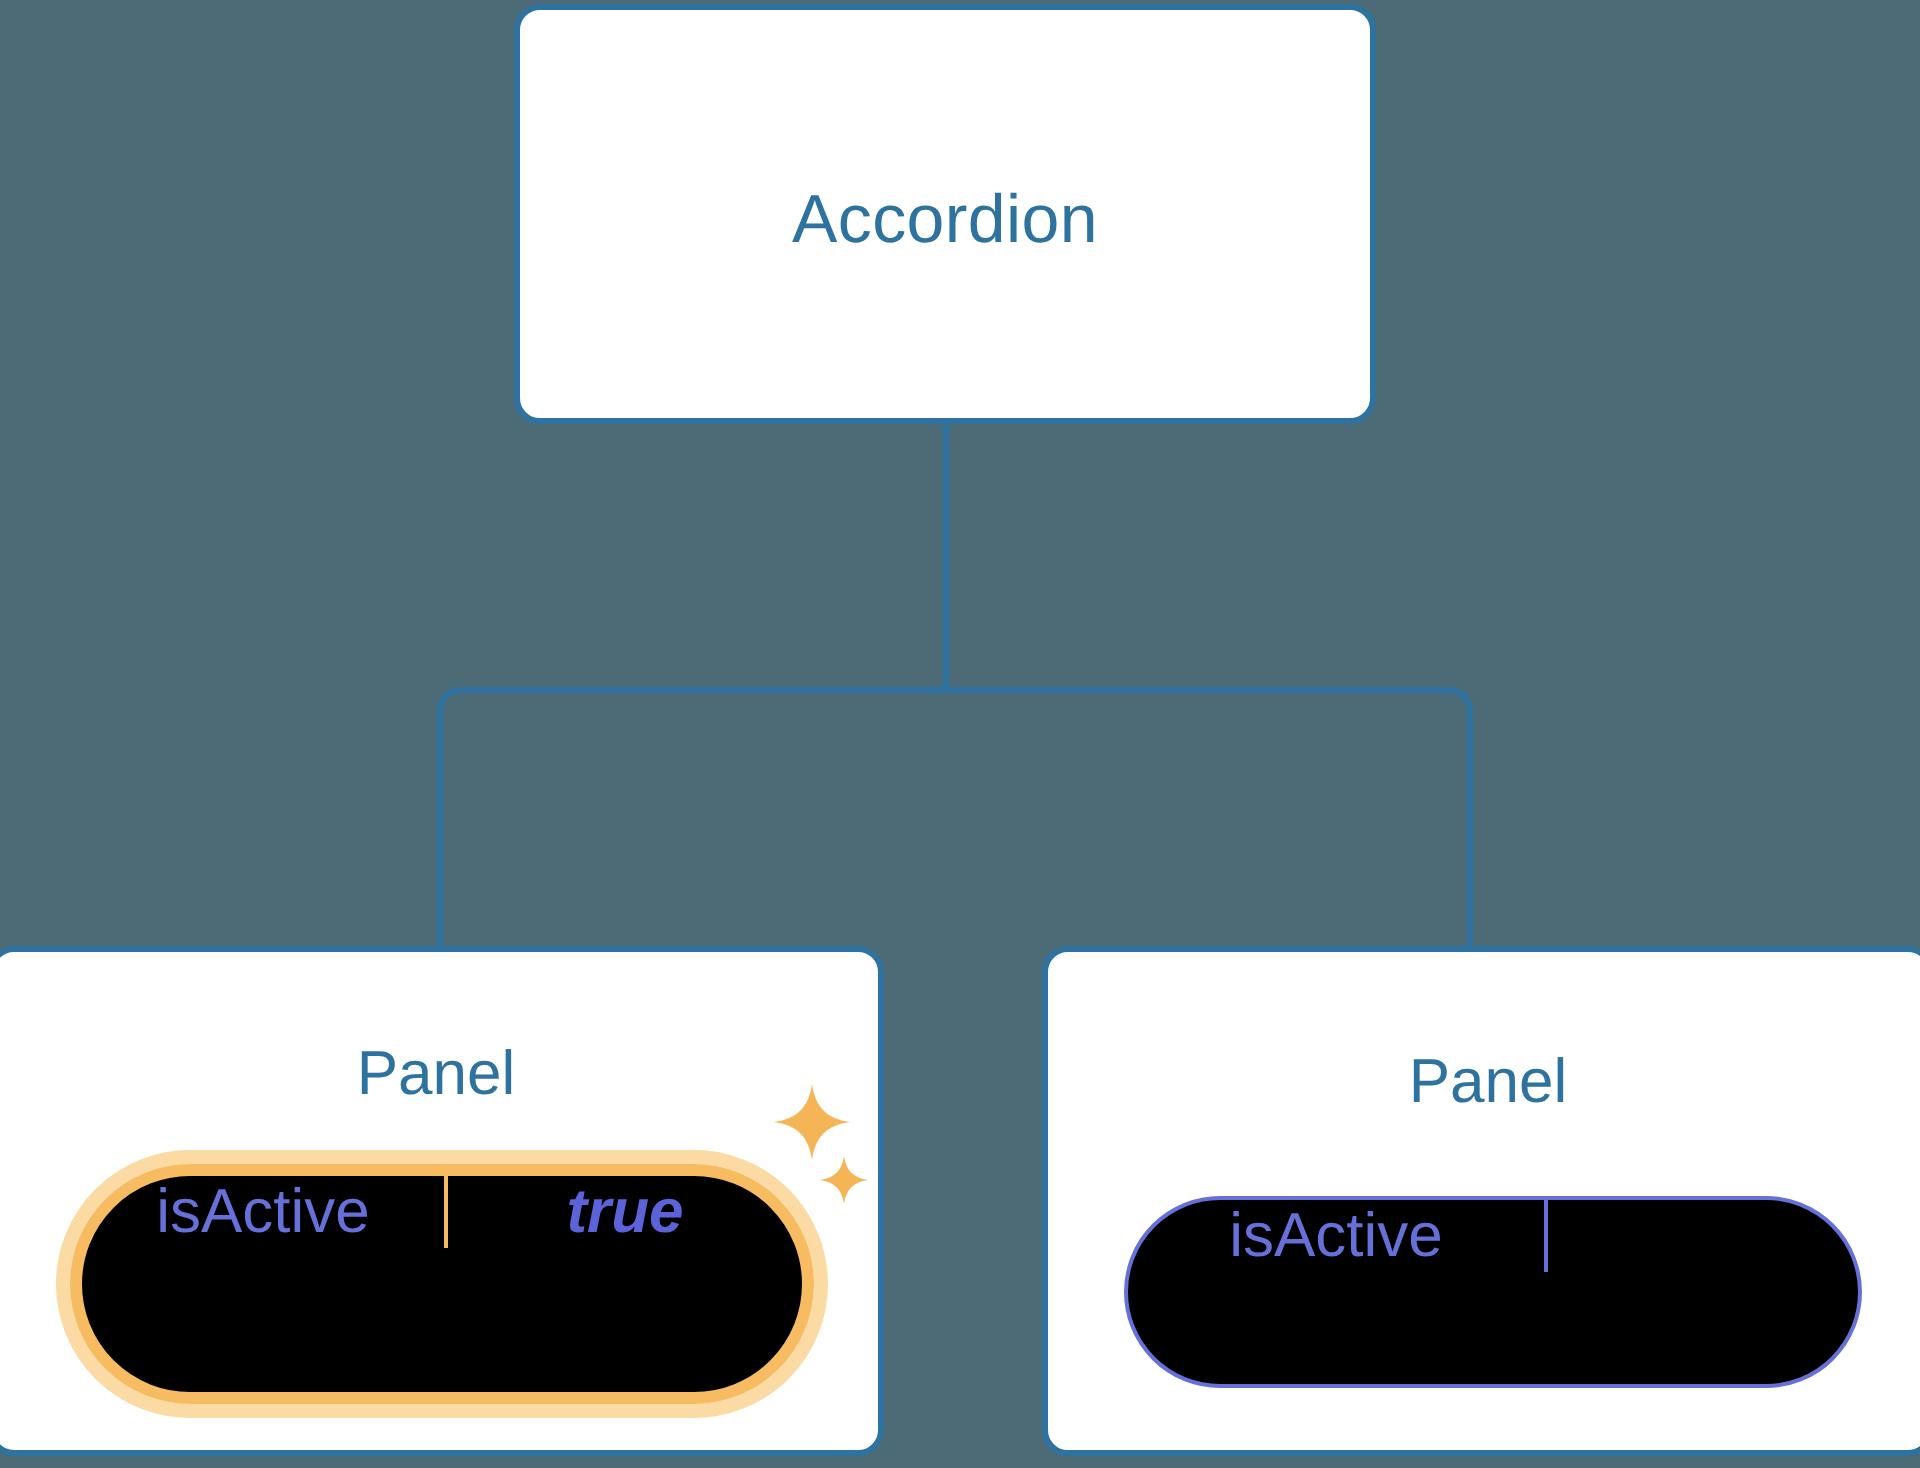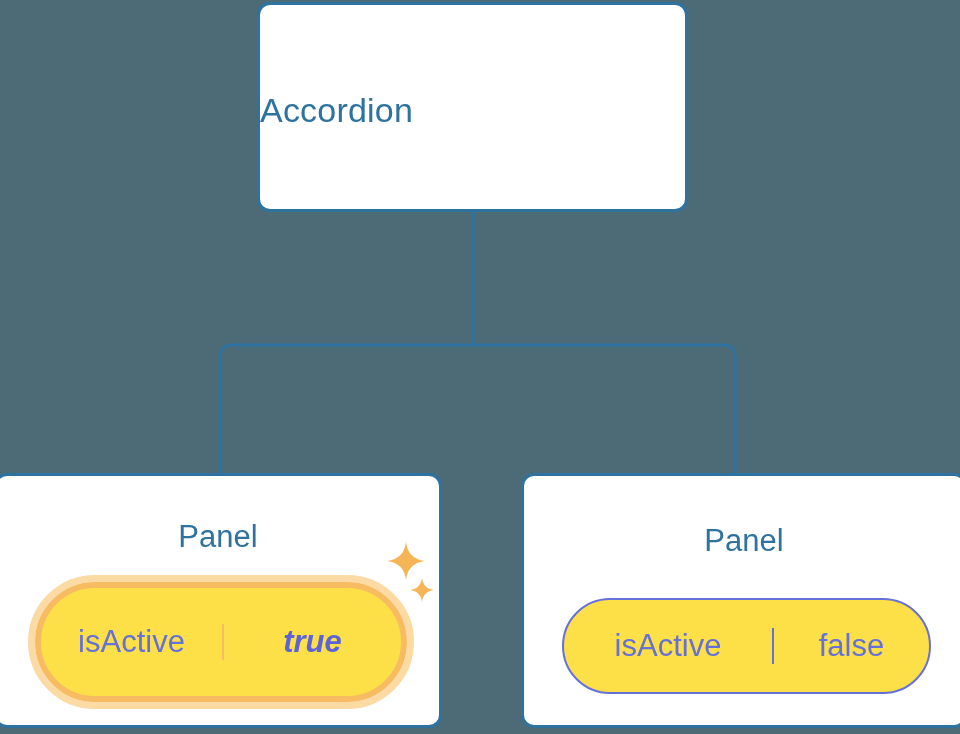--- a/index.html
+++ b/index.html
@@ -45,20 +45,21 @@
     left: 257px;
     top: 2px;
     width: 431px;
     height: 210px;
   }
   #node-accordion .node-title {
     position: absolute;
     left: 0;
     right: 0;
     top: 86px;
+    text-align: center;
     color: #2e72a0;
     font-size: 34px;
     letter-spacing: 0.2px;
   }
 
   
   .panel-card {
     top: 473px;
     height: 255px;
   }
@@ -78,24 +79,24 @@
     color: #2e72a0;
     font-size: 31px;
   }
   #node-panel-left .node-title { top: 43px; }
   #node-panel-right .node-title { top: 47px; }
 
   
   .prop-pill {
     position: absolute;
     display: flex;
-    align-items: center;
+    align-items: flex-start;
     box-sizing: border-box;
     border-radius: 999px;
-    background: #fde047;
+    background: #000000;
     overflow: hidden;
   }
   .prop-key, .prop-val {
     display: flex;
     align-items: center;
     justify-content: center;
     box-sizing: border-box;
     color: #6570d8;
     white-space: nowrap;
   }
@@ -195,17 +196,16 @@
   </svg>
   <svg class="sparkle" id="sparkle-small" width="26" height="26" viewBox="0 0 26 26">
     <path d="M13 1 C14 8.2 17.8 12 25 13 C17.8 14 14 17.8 13 25 C12 17.8 8.2 14 1 13 C8.2 12 12 8.2 13 1 Z" fill="#f5b456"></path>
   </svg>
 
   <div class="card panel-card" id="node-panel-right">
     <div class="node-title">Panel</div>
 
     <div class="prop-pill" id="pill-right">
       <div class="prop-key">isActive</div>
-      <div class="prop-val">false</div>
     </div>
   </div>
 
 </div>
 
 </body></html>

